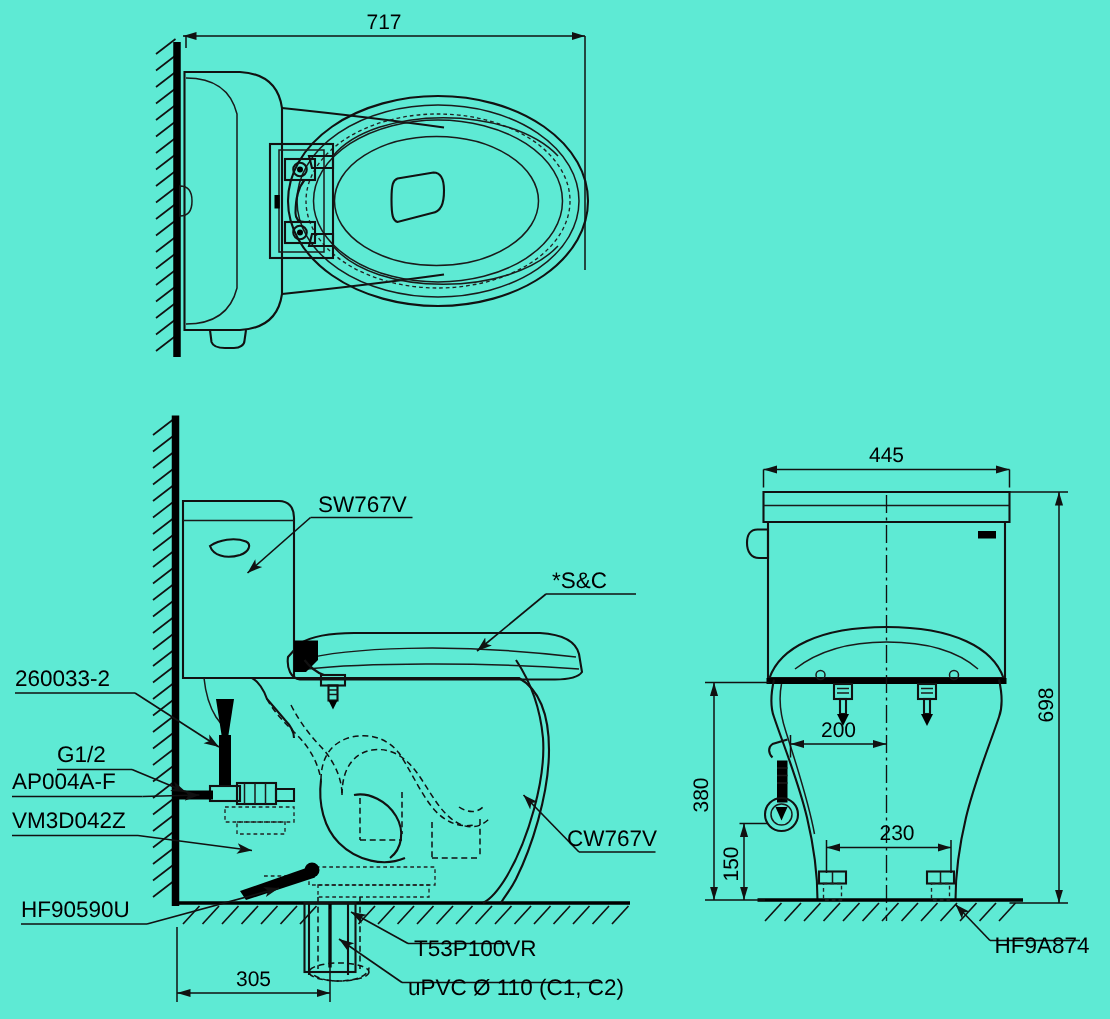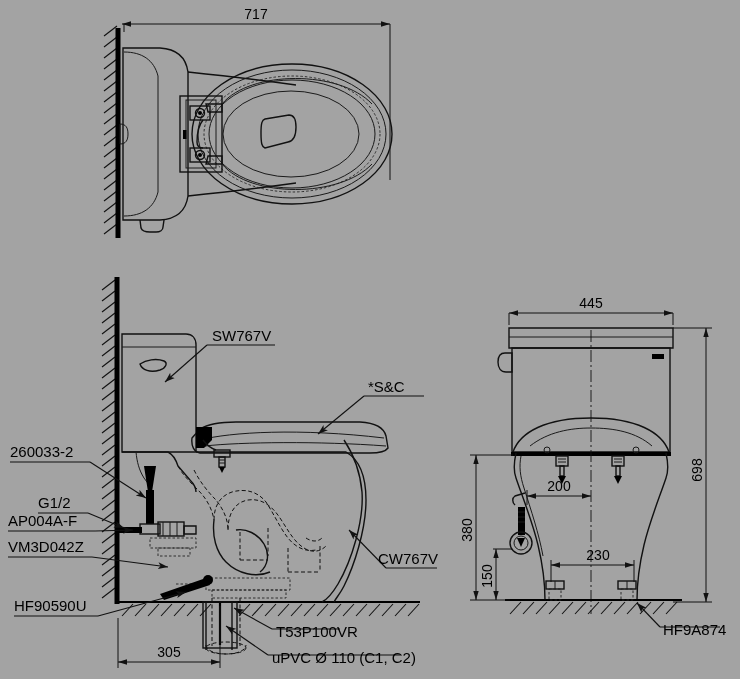--- a/index.html
+++ b/index.html
@@ -8,21 +8,21 @@
     padding: 0;
     background: #ffffff;
   }
   body {
     font-family: "Liberation Sans", sans-serif;
   }
   #sheet {
     position: relative;
     width: 740px;
     height: 679px;
-    background: #a3a3a3;
+    background: #5eead4;
     overflow: hidden;
   }
   #sheet svg {
     position: absolute;
     left: 0;
     top: 0;
   }
   text {
     font-family: "Liberation Sans", sans-serif;
     fill: #000000;

